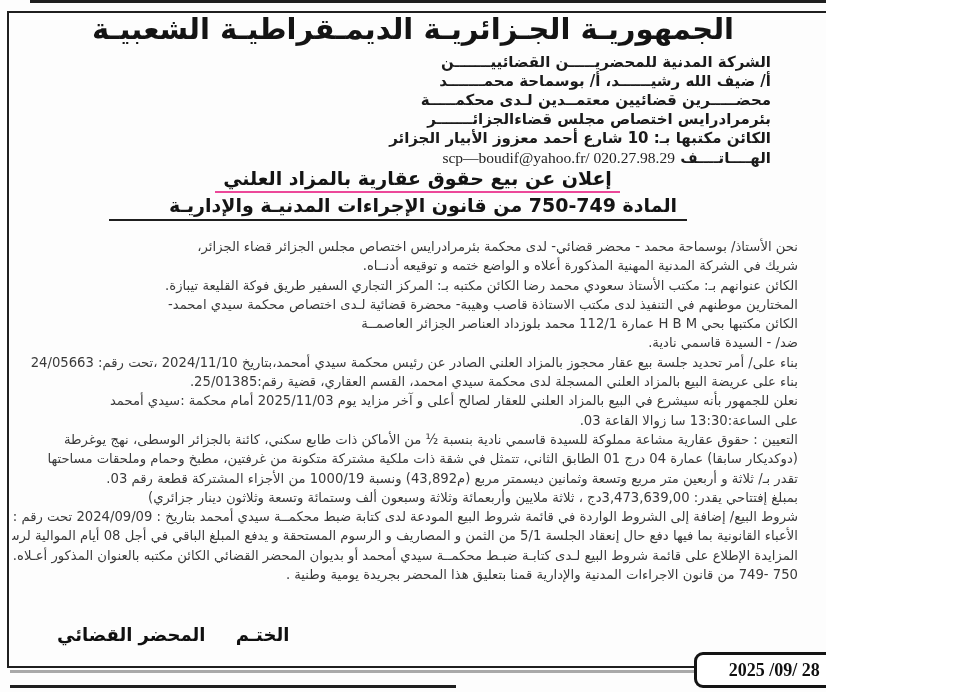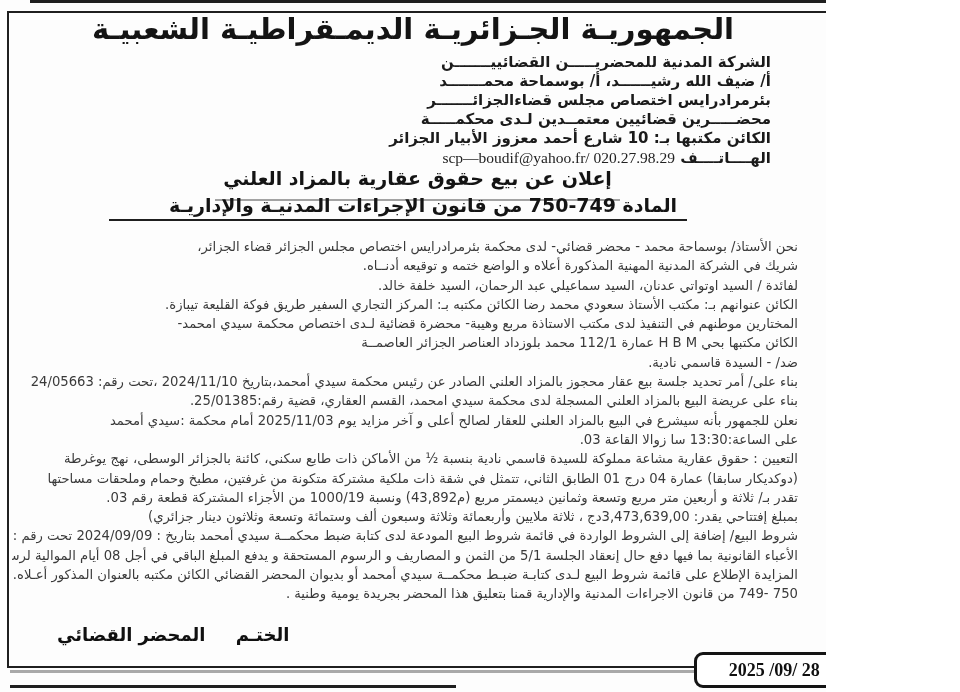--- a/index.html
+++ b/index.html
@@ -14,21 +14,21 @@
         font-weight:bold;font-size:29px;color:#141414;}
 
   .office{position:absolute;right:55px;top:53px;direction:rtl;text-align:right;
         font-weight:bold;font-size:15px;line-height:19px;color:#1b1b1b;}
   .office .oline{white-space:nowrap;}
   .latin{direction:ltr;unicode-bidi:isolate;}
   .phone-val{font-family:"Liberation Serif",serif;font-weight:normal;font-size:15.5px;color:#222;}
 
   .ann-title{position:absolute;left:0;right:30px;top:167px;text-align:center;direction:rtl;
         font-weight:bold;font-size:19px;color:#141414;}
-  .ann-title .t{display:inline-block;border-bottom:2px solid #a3a3a3;padding:0 8px 10px;margin-left:39px;}
+  .ann-title .t{display:inline-block;border-bottom:2px solid #ec4899;padding:0 8px 2px;margin-left:39px;}
   .ann-sub{position:absolute;left:0;right:30px;top:194px;text-align:center;direction:rtl;
         font-weight:bold;font-size:19px;color:#141414;}
   .ann-sub .t{display:inline-block;border-bottom:2px solid #1f1f1f;padding:0 10px 3px 60px;}
 
   .bodytext{position:absolute;left:12px;right:28px;top:237px;direction:rtl;text-align:right;
         color:#3a3a3a;font-size:13.2px;}
   .bline{white-space:nowrap;overflow:hidden;line-height:19.3px;height:19.3px;}
   .bline.indent{padding-right:0;}
 
   .seal{position:absolute;left:57px;top:624px;direction:rtl;font-weight:bold;font-size:18px;color:#101010;white-space:nowrap;}
@@ -48,42 +48,41 @@
   <div class="top-rule"></div>
   <div class="frame"></div>
   <div class="frame-shadow"></div>
   <div class="bottom-rule"></div>
 
   <div class="header-title">الجمهوريـة الجـزائريـة الديمـقراطيـة الشعبيـة</div>
 
   <div class="office">
     <div class="oline">الشركة المدنية للمحضريـــــن القضائييـــــــن</div>
     <div class="oline">أ/ ضيف الله رشيــــــد، أ/ بوسماحة محمـــــــد</div>
+    <div class="oline">محضـــــرين قضائيين معتمــدين لـدى محكمـــــة</div>
     <div class="oline">بئرمرادرايس اختصاص مجلس قضاءالجزائـــــــر</div>
-    <div class="oline">محضـــــرين قضائيين معتمــدين لـدى محكمـــــة</div>
     <div class="oline">الكائن مكتبها بـ: 10 شارع أحمد معزوز الأبيار الجزائر</div>
     <div class="oline">
       <span>الهــــاتــــف</span>
       <span class="latin phone-val">scp—boudif@yahoo.fr/ 020.27.98.29</span>
     </div>
   </div>
 
   <div class="ann-title">
     <span class="t">إعلان عن بيع حقوق عقارية بالمزاد العلني</span>
   </div>
   <div class="ann-sub">
     <span class="t">المادة ⁦750-749⁩ من قانون الإجراءات المدنيـة والإداريـة</span>
   </div>
 
   <div class="bodytext">
     <div class="bline">نحن الأستاذ/ بوسماحة محمد - محضر قضائي- لدى محكمة بئرمرادرايس اختصاص مجلس الجزائر قضاء الجزائر،</div>
     <div class="bline">شريك في الشركة المدنية المهنية المذكورة أعلاه و الواضع ختمه و توقيعه أدنــاه.</div>
-    <div class="bline">لفائدة / السيد اوتواتي عدنان، السيد سماعيلي عبد الرحمان، السيد خلفة خالد.</div>
     <div class="bline">الكائن عنوانهم بـ: مكتب الأستاذ سعودي محمد رضا الكائن مكتبه بـ: المركز التجاري السفير طريق فوكة القليعة تيبازة.</div>
-    <div class="bline">المختارين موطنهم في التنفيذ لدى مكتب الاستاذة مربع وهيبة- محضرة قضائية لـدى اختصاص محكمة سيدي امحمد-</div>
+    <div class="bline">المختارين موطنهم في التنفيذ لدى مكتب الاستاذة قاصب وهيبة- محضرة قضائية لـدى اختصاص محكمة سيدي امحمد-</div>
     <div class="bline">الكائن مكتبها بحي ⁦H B M⁩ عمارة 112/1 محمد بلوزداد العناصر الجزائر العاصمــة</div>
     <div class="bline">ضد/ - السيدة قاسمي نادية.</div>
     <div class="bline">بناء على/ أمر تحديد جلسة بيع عقار محجوز بالمزاد العلني الصادر عن رئيس محكمة سيدي أمحمد،بتاريخ 2024/11/10 ،تحت رقم: 24/05663</div>
     <div class="bline">بناء على عريضة البيع بالمزاد العلني المسجلة لدى محكمة سيدي امحمد، القسم العقاري، قضية رقم:25/01385.</div>
     <div class="bline">نعلن للجمهور بأنه سيشرع في البيع بالمزاد العلني للعقار لصالح أعلى و آخر مزايد يوم 2025/11/03 أمام محكمة :سيدي أمحمد</div>
     <div class="bline">على الساعة:13:30 سا زوالا القاعة 03.</div>
     <div class="bline">التعيين : حقوق عقارية مشاعة مملوكة للسيدة قاسمي نادية بنسبة ½ من الأماكن ذات طابع سكني، كائنة بالجزائر الوسطى، نهج يوغرطة</div>
     <div class="bline">(دوكديكار سابقا) عمارة 04 درج 01 الطابق الثاني، تتمثل في شقة ذات ملكية مشتركة متكونة من غرفتين، مطبخ وحمام وملحقات مساحتها</div>
     <div class="bline">تقدر بـ/ ثلاثة و أربعين متر مربع وتسعة وثمانين ديسمتر مربع (⁦43,89م2⁩) ونسبة 1000/19 من الأجزاء المشتركة قطعة رقم 03.</div>
     <div class="bline indent">بمبلغ إفتتاحي يقدر: 3,473,639,00دج ، ثلاثة ملايين وأربعمائة وثلاثة وسبعون ألف وستمائة وتسعة وثلاثون دينار جزائري)</div>

